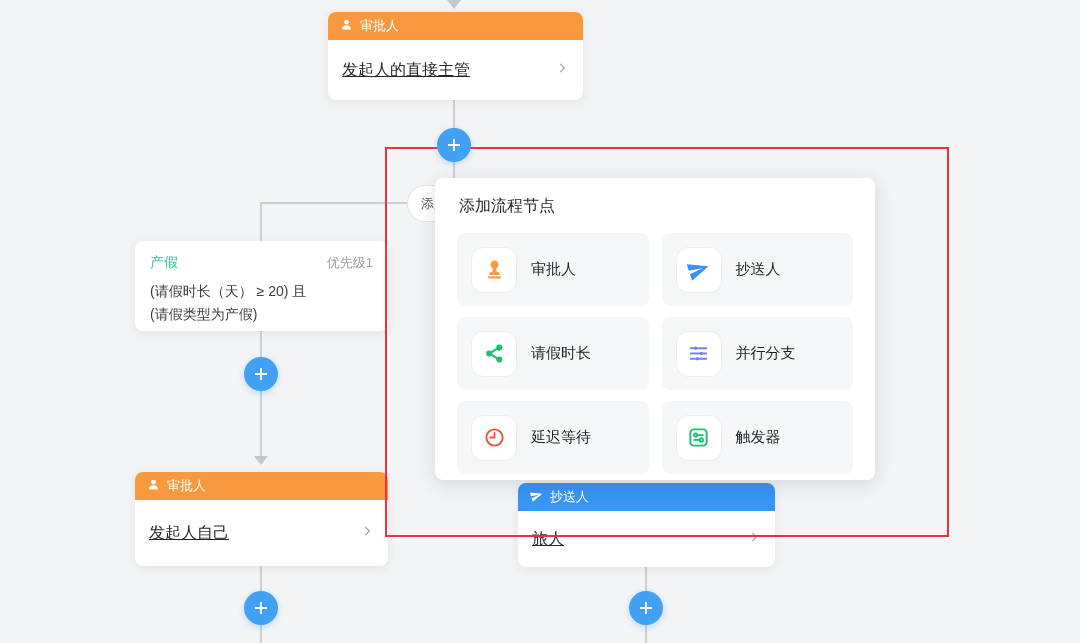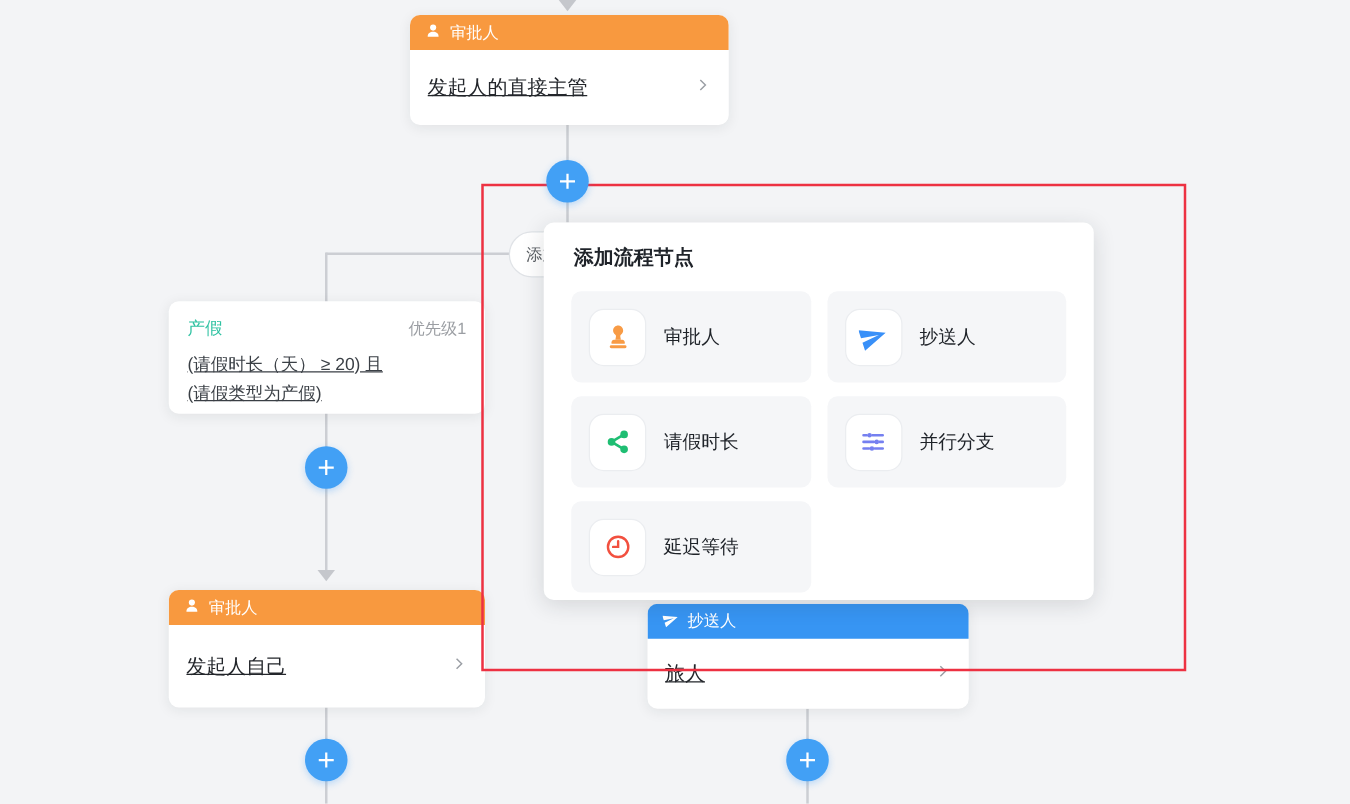--- a/index.html
+++ b/index.html
@@ -43,39 +43,39 @@
     display:flex; align-items:center; justify-content:space-between;
     padding:0 14px; font-size:16px; color:#23262b; cursor:pointer;text-decoration:underline;
   }
   .card-body .content { white-space:nowrap; overflow:hidden; }
 
   
   .cond-card { padding:13px 15px; cursor:pointer; }
   .cond-title-row { display:flex; justify-content:space-between; align-items:center; margin-bottom:8px;text-align:center; }
   .cond-name { font-size:14px; color:#2fc2a2; }
   .cond-priority { font-size:13px; color:#9b9ea3; }
-  .cond-text { font-size:14px; color:#3a3f45; line-height:23px;text-decoration:underline; }
+  .cond-text { font-size:14px; color:#3a3f45; line-height:23px; }
 
   
   .pill {
     position:absolute; left:407px; top:185px; width:80px; height:37px;
     background:#fff; border:1px solid #e0e3e7; border-radius:19px;
     display:flex; align-items:center; justify-content:center;
     font-size:13px; color:#595d62; z-index:2; cursor:pointer; overflow:hidden;
     white-space:nowrap;
   }
 
   
   .popup {
     position:absolute; left:435px; top:178px; width:440px; height:302px;
     background:#fff; border-radius:8px; z-index:5;
     box-shadow:0 4px 18px rgba(31,35,41,.14);
     padding:18px 22px 0 22px;
   }
-  .popup-title { font-size:16px; font-weight:700; color:#1f2329; margin-left:2px; }
+  .popup-title { font-size:16px; font-weight:400; color:#1f2329; margin-left:2px; }
   .popup-grid {
     margin-top:16px; display:grid; grid-template-columns:1fr 1fr;
     column-gap:13px; row-gap:11px;
   }
   .popup-item {
     height:73px; background:#f5f6f8; border-radius:8px;
     display:flex; align-items:center; cursor:pointer;
   }
   .icon-box {
     width:46px; height:46px; margin-left:14px; background:#fff;
@@ -258,17 +258,29 @@
       <div class="popup-item">
         <div class="icon-box">
           <svg width="23" height="23" viewBox="0 0 24 24" fill="none" stroke="#f2503f" stroke-width="2" stroke-linecap="round">
             <circle cx="12" cy="12" r="8.5"></circle>
               <path d="M12 7.2V12H7.8"></path>
           </svg>
         </div>
         <span class="popup-item-label">延迟等待</span>
       </div>
 
+      <div class="popup-item">
+        <div class="icon-box">
+          <svg width="23" height="23" viewBox="0 0 24 24" fill="none" stroke="#1fbe73" stroke-width="2" stroke-linecap="round">
+            <rect x="3.5" y="3.5" width="17" height="17" rx="3.5"></rect>
+            <circle cx="9" cy="9.5" r="1.7"></circle>
+              <path d="M12 9.5h4.5"></path>
+            <path d="M7.5 14.5H12"></path>
+              <circle cx="15" cy="14.5" r="1.7"></circle>
+          </svg>
+        </div>
+        <span class="popup-item-label">触发器</span>
+      </div>
 
     </div>
   </div>
 
 </div>
 
 </body></html>

